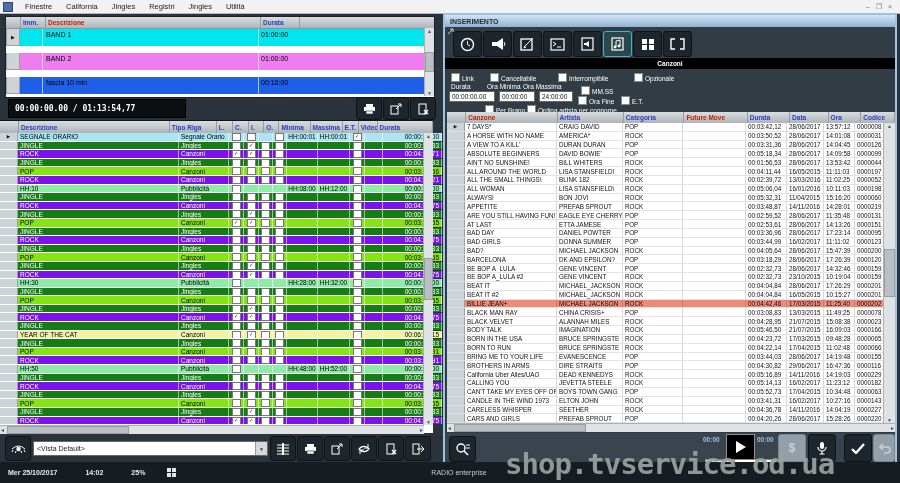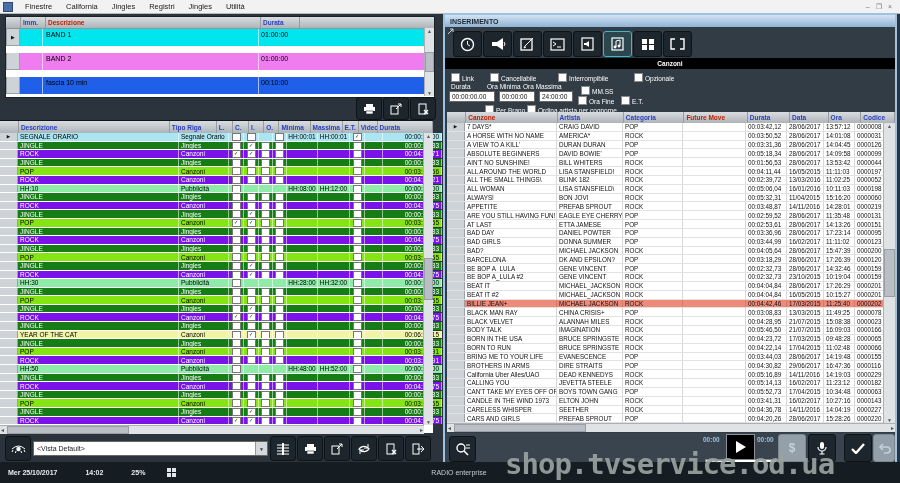--- a/index.html
+++ b/index.html
@@ -167,20 +167,21 @@
           </div>
         </div>
       </div>
     <div id="top-vsb">
         <span>▲</span>
         <div class="sb-thumb" style="width: 80%; height: 18px;"></div>
         <span>▼</span>
       </div>
   </div>
 
+  <div id="timebox">00:00:00.00 / 01:13:54,77</div>
   <div class="midbtn btn-dark" style="left:356px">
     <svg width="13" height="12" viewBox="0 0 13 12">
         <rect x="3" y="1" width="7" height="3" fill="#fff"></rect>
         <rect x="1" y="4" width="11" height="4" fill="#fff"></rect>
         <rect x="3" y="8" width="7" height="3" fill="#fff" stroke="#1d262d" stroke-width=".6"></rect>
       </svg>
   </div>
   <div class="midbtn btn-dark" style="left:383px">
     <svg width="13" height="12" viewBox="0 0 13 12">
         <rect x="1" y="3" width="7" height="8" fill="none" stroke="#fff"></rect>

